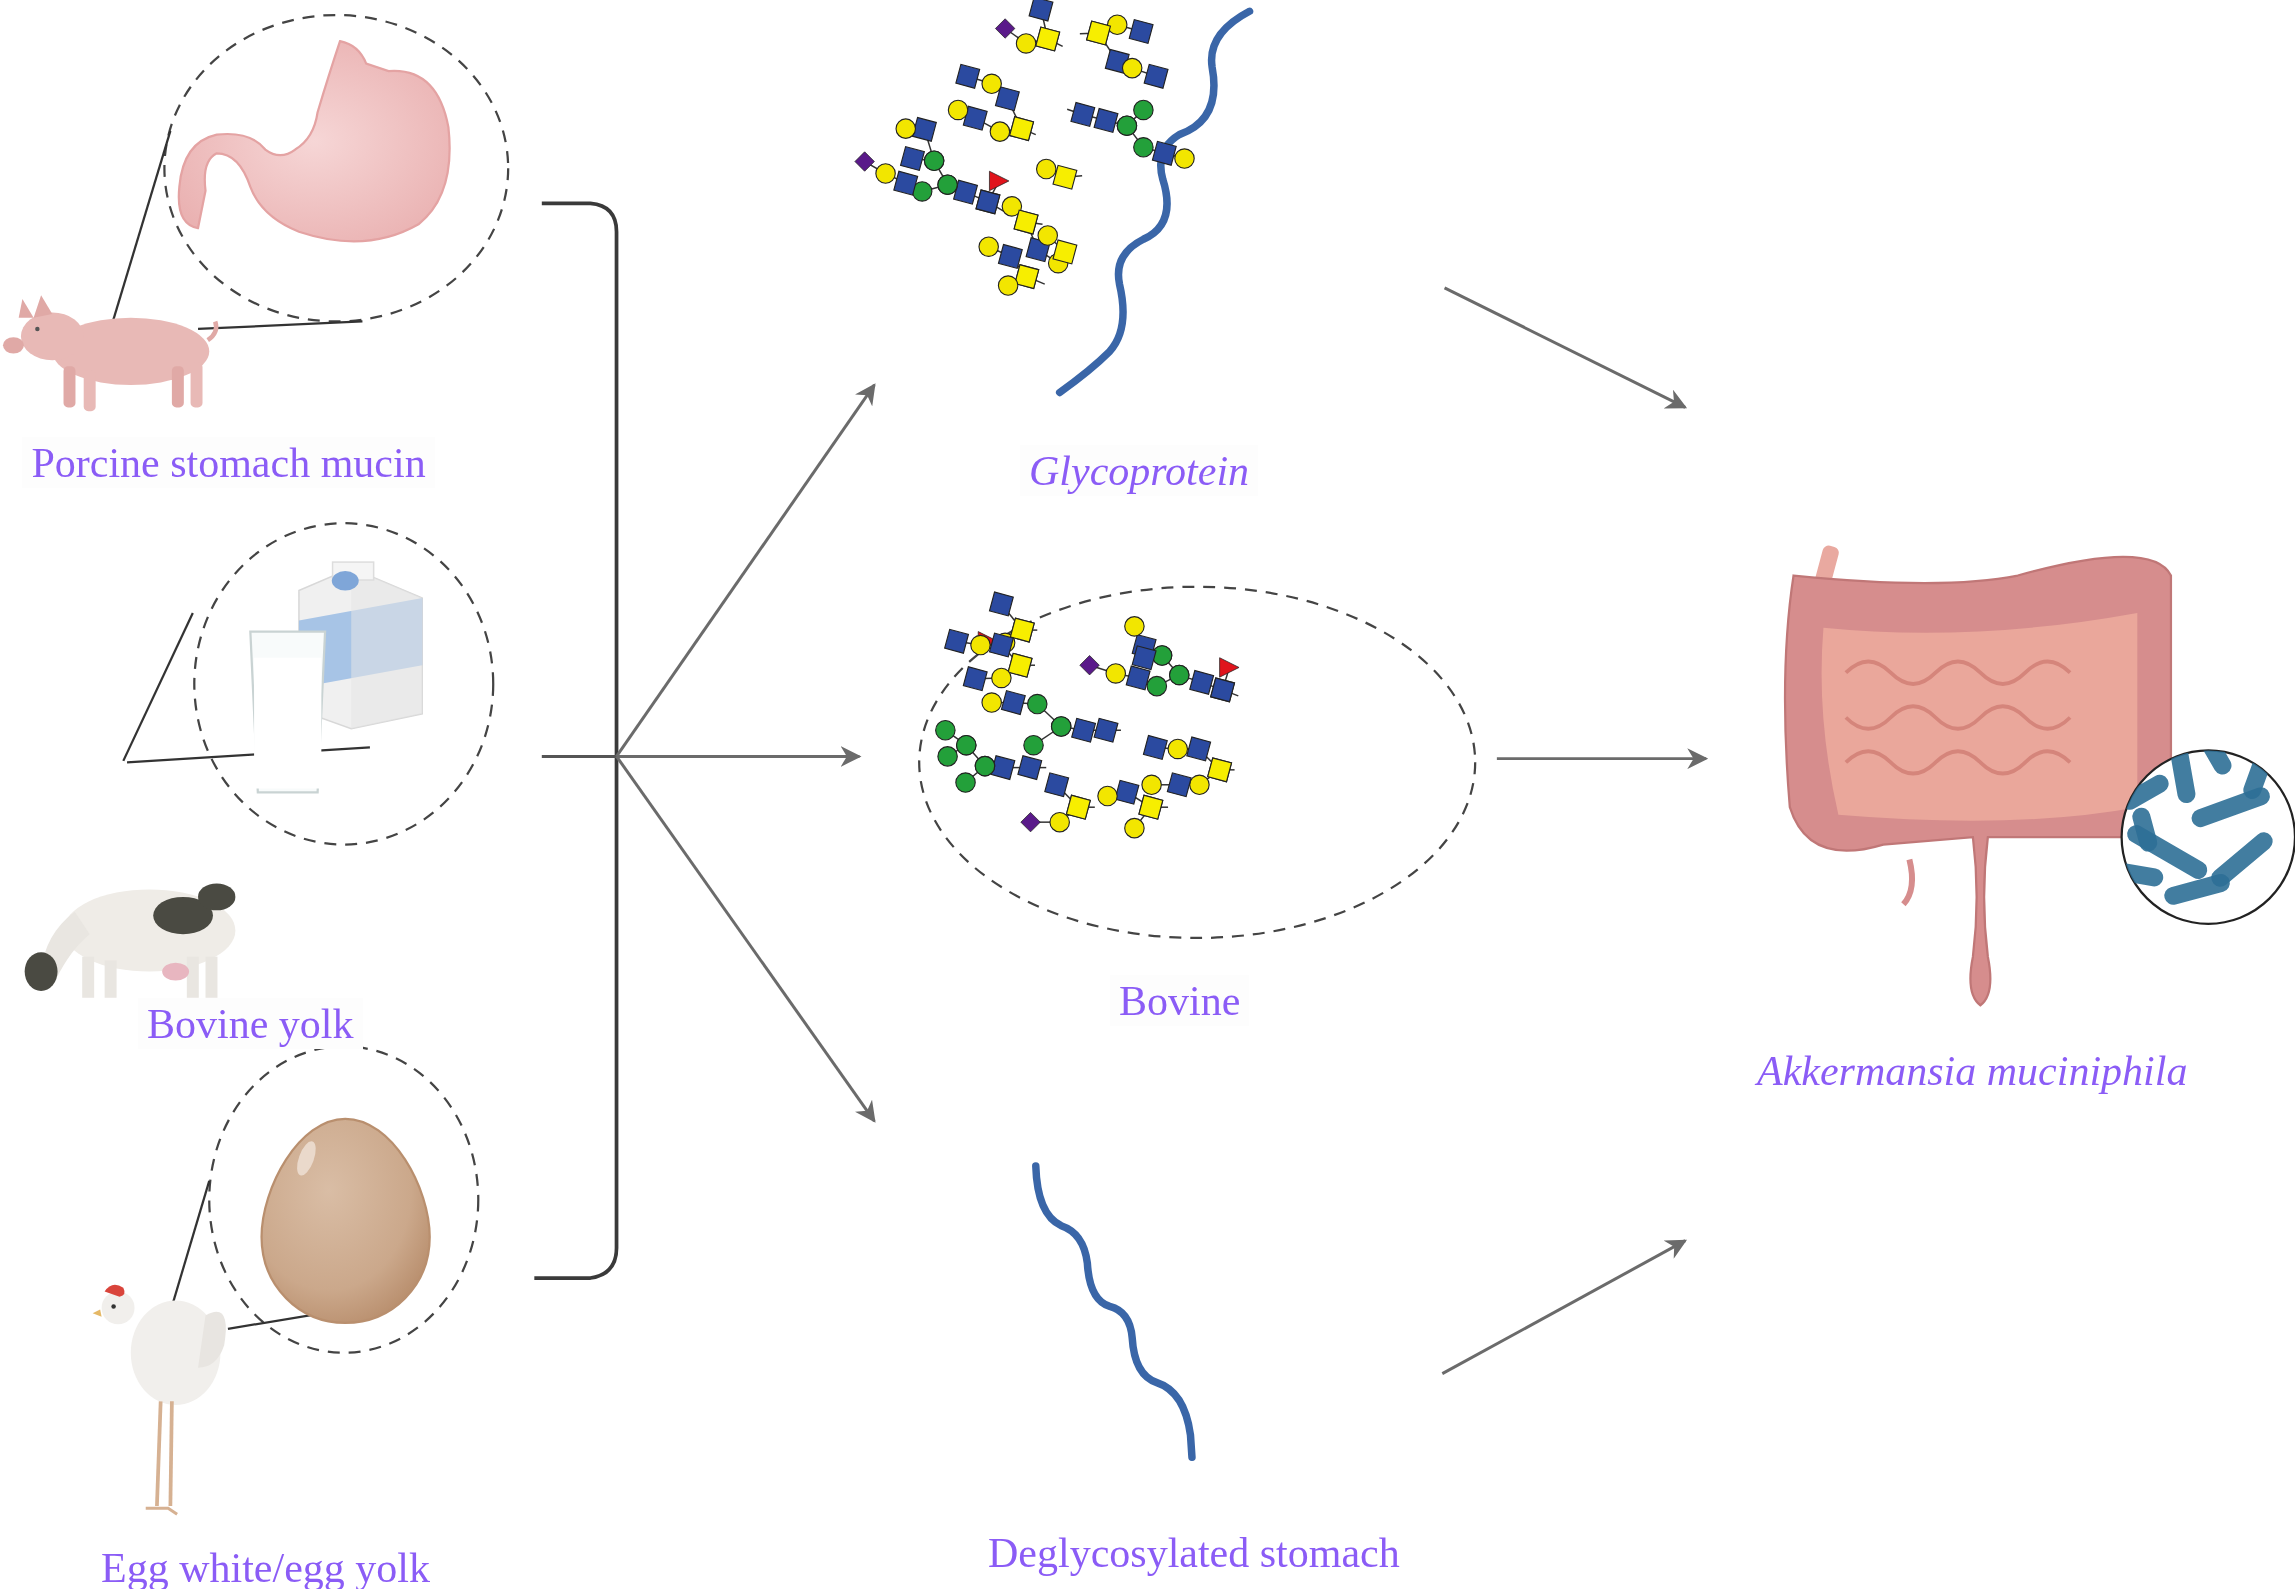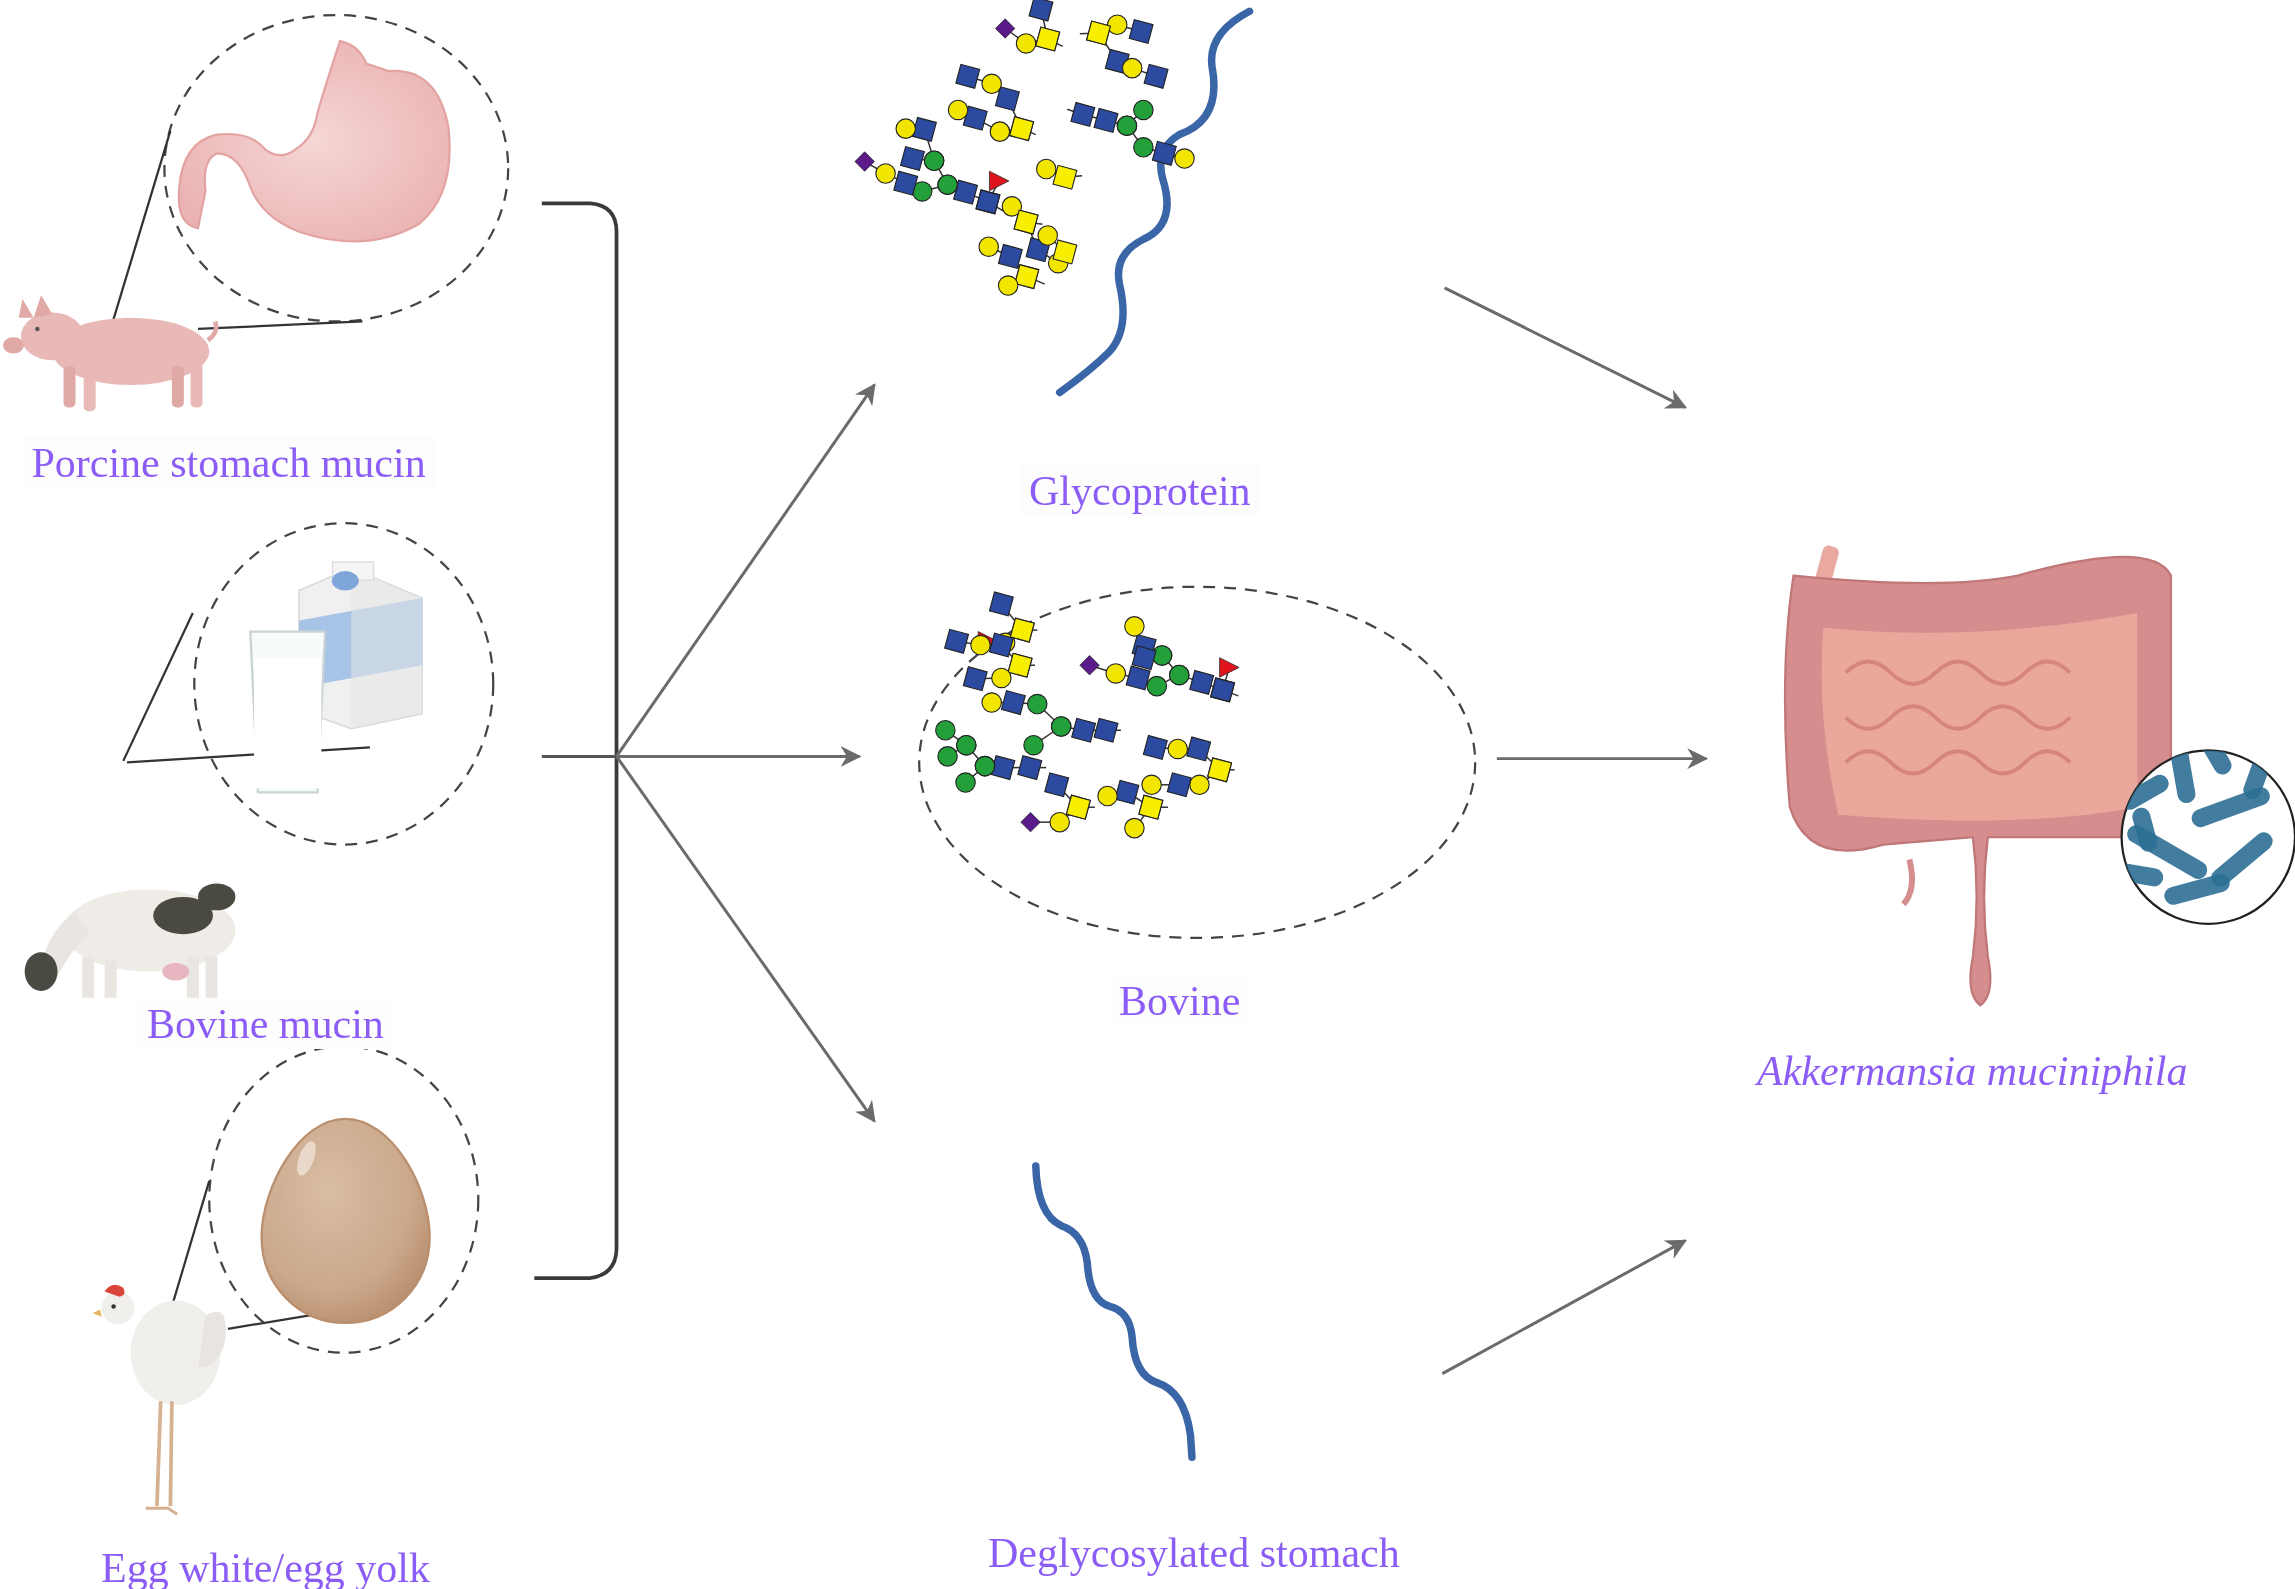--- a/index.html
+++ b/index.html
@@ -367,19 +367,19 @@
         <rect x="2920" y="988" width="80" height="24" rx="12" fill="#2e6f96" opacity="0.9" transform="rotate(60 2960 1000)"></rect>
         <rect x="2825" y="1158" width="70" height="24" rx="12" fill="#2e6f96" opacity="0.9" transform="rotate(10 2860 1170)"></rect>
         <rect x="2990" y="1028" width="60" height="24" rx="12" fill="#2e6f96" opacity="0.9" transform="rotate(-70 3020 1040)"></rect>
         <rect x="2895" y="1178" width="90" height="24" rx="12" fill="#2e6f96" opacity="0.9" transform="rotate(-15 2940 1190)"></rect>
         <rect x="2840" y="1098" width="60" height="24" rx="12" fill="#2e6f96" opacity="0.9" transform="rotate(75 2870 1110)"></rect>
       </g>
   </g>
 </svg>
 
 <div class="label label-bg" style="left:22.4px; top:437px;">Porcine stomach mucin</div>
-<div class="label label-bg" style="left:138px; top:998px;">Bovine mucin</div>
+<div class="label label-bg" style="left:138px; top:998px;">Bovine yolk</div>
 <div class="label" style="left:101px; top:1547px;">Egg white/egg yolk</div>
-<div class="label label-bg" style="left:1020px; top:465px;">Glycoprotein</div>
+<div class="label label-bg" style="left:1020px; top:445px;font-style:italic;">Glycoprotein</div>
 <div class="label label-bg" style="left:1110px; top:975px;">Bovine</div>
 <div class="label" style="left:988px; top:1532px;">Deglycosylated stomach</div>
 <div class="label italic" style="left:1757px; top:1050px;text-align:right;">Akkermansia muciniphila</div>
 
 
 </body></html>

